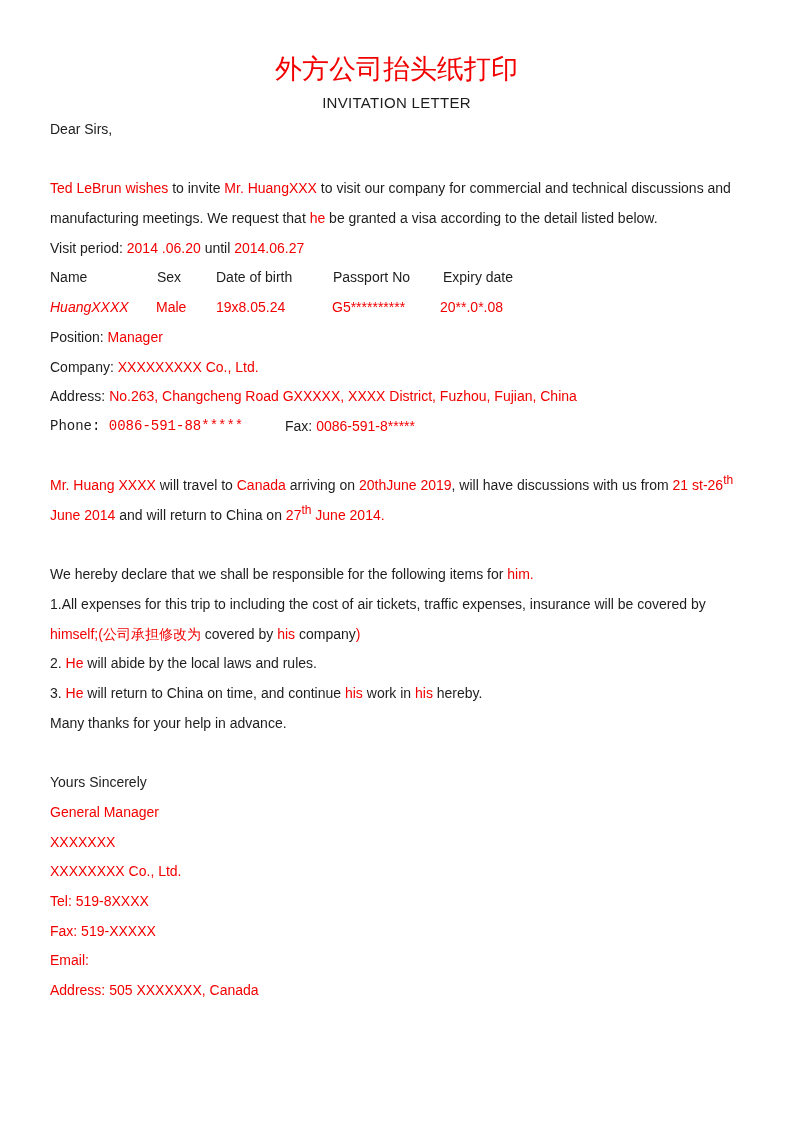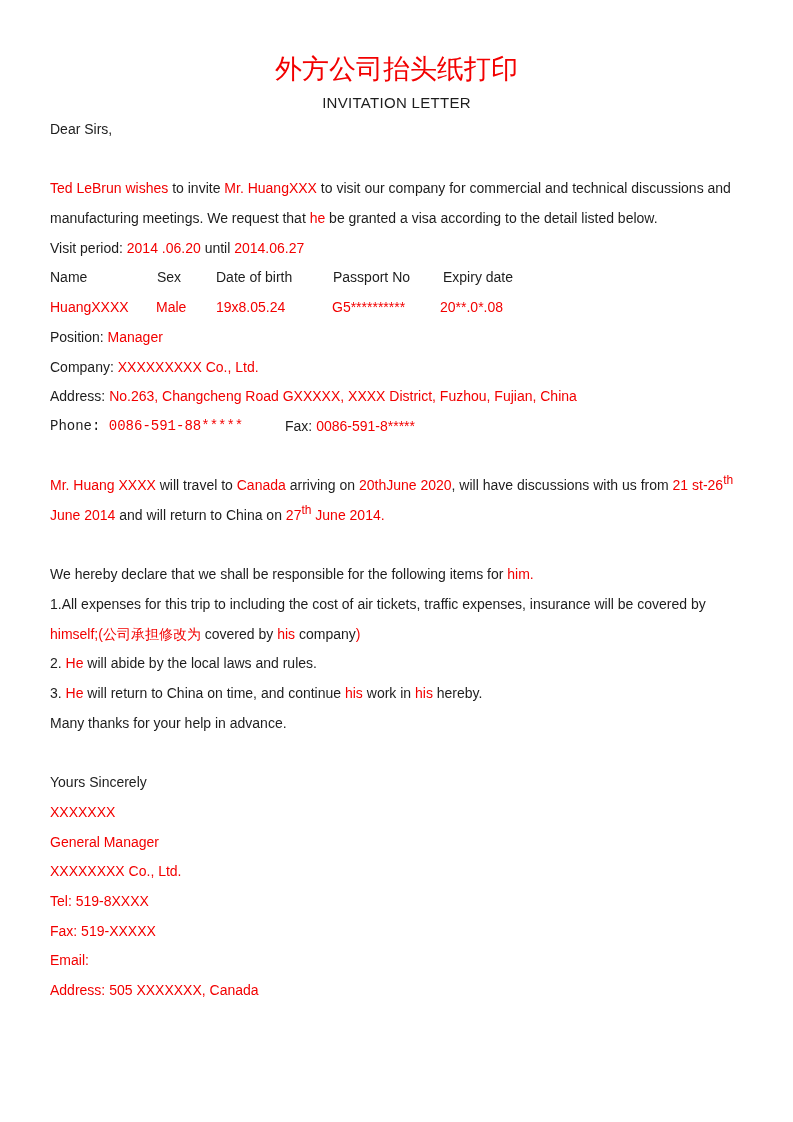--- a/index.html
+++ b/index.html
@@ -77,46 +77,46 @@
       <div class="line"><span class="seg black">manufacturing meetings. We request that </span><span class="seg red">he</span><span class="seg black"> be granted a visa according to the detail listed below.</span></div>
       <div class="line"><span class="seg black">Visit period: </span><span class="seg red">2014 .06.20</span><span class="seg black"> until </span><span class="seg red">2014.06.27</span></div>
       <div class="line">
         <span class="tabcol" style="left: 0px;"><span class="seg black">Name</span></span>
         <span class="tabcol" style="left: 107px;"><span class="seg black">Sex</span></span>
         <span class="tabcol" style="left: 166px;"><span class="seg black">Date of birth</span></span>
         <span class="tabcol" style="left: 283px;"><span class="seg black">Passport No</span></span>
         <span class="tabcol" style="left: 393px;"><span class="seg black">Expiry date</span></span>
       </div>
       <div class="line">
-        <span class="tabcol" style="left: 0px;"><span class="seg red">HuangXXXX</span></span>
+        <span class="tabcol" style="left: 0px; font-style: italic;"><span class="seg red">HuangXXXX</span></span>
         <span class="tabcol" style="left: 106px;"><span class="seg red">Male</span></span>
         <span class="tabcol" style="left: 166px;"><span class="seg red">19x8.05.24</span></span>
         <span class="tabcol" style="left: 282px;"><span class="seg red">G5**********</span></span>
         <span class="tabcol" style="left: 390px;"><span class="seg red">20**.0*.08</span></span>
       </div>
       <div class="line"><span class="seg black">Position: </span><span class="seg red">Manager</span></div>
       <div class="line"><span class="seg black">Company: </span><span class="seg red">XXXXXXXXX Co., Ltd.</span></div>
       <div class="line"><span class="seg black">Address: </span><span class="seg red">No.263, Changcheng Road GXXXXX, XXXX District, Fuzhou, Fujian, China</span></div>
       <div class="line">
         <span class="tabcol" style="left: 0px; font-family: Liberation Mono, monospace;"><span class="seg black">Phone: </span><span class="seg red">0086-591-88*****</span></span>
         <span class="tabcol" style="left: 235px;"><span class="seg black">Fax: </span><span class="seg red">0086-591-8*****</span></span>
       </div>
       <div class="line"></div>
-      <div class="line"><span class="seg red">Mr. Huang XXXX</span><span class="seg black"> will travel to </span><span class="seg red">Canada</span><span class="seg black"> arriving on </span><span class="seg red">20thJune 2020</span><span class="seg black">, will have discussions with us from </span><span class="seg red">21 st-26</span><sup class="seg red">th</sup></div>
+      <div class="line"><span class="seg red">Mr. Huang XXXX</span><span class="seg black"> will travel to </span><span class="seg red">Canada</span><span class="seg black"> arriving on </span><span class="seg red">20thJune 2019</span><span class="seg black">, will have discussions with us from </span><span class="seg red">21 st-26</span><sup class="seg red">th</sup></div>
       <div class="line"><span class="seg red">June 2014</span><span class="seg black"> and will return to China on </span><span class="seg red">27</span><sup class="seg red">th</sup><span class="seg red"> June 2014.</span></div>
       <div class="line"></div>
       <div class="line"><span class="seg black">We hereby declare that we shall be responsible for the following items for </span><span class="seg red">him.</span></div>
       <div class="line"><span class="seg black">1.All expenses for this trip to including the cost of air tickets, traffic expenses, insurance will be covered by</span></div>
       <div class="line"><span class="seg red">himself;(公司承担修改为</span><span class="seg black"> covered by </span><span class="seg red">his</span><span class="seg black"> company</span><span class="seg red">)</span></div>
       <div class="line"><span class="seg black">2. </span><span class="seg red">He</span><span class="seg black"> will abide by the local laws and rules.</span></div>
       <div class="line"><span class="seg black">3. </span><span class="seg red">He</span><span class="seg black"> will return to China on time, and continue </span><span class="seg red">his</span><span class="seg black"> work in </span><span class="seg red">his</span><span class="seg black"> hereby.</span></div>
       <div class="line"><span class="seg black">Many thanks for your help in advance.</span></div>
       <div class="line"></div>
       <div class="line"><span class="seg black">Yours Sincerely</span></div>
+      <div class="line"><span class="seg red">General Manager</span></div>
       <div class="line"><span class="seg red">XXXXXXX</span></div>
-      <div class="line"><span class="seg red">General Manager</span></div>
       <div class="line"><span class="seg red">XXXXXXXX Co., Ltd.</span></div>
       <div class="line"><span class="seg red">Tel: 519-8XXXX</span></div>
       <div class="line"><span class="seg red">Fax: 519-XXXXX</span></div>
       <div class="line"><span class="seg red">Email:</span></div>
       <div class="line"><span class="seg red">Address: 505 XXXXXXX, Canada</span></div>
     </div>
 </div>
 
 </body></html>

